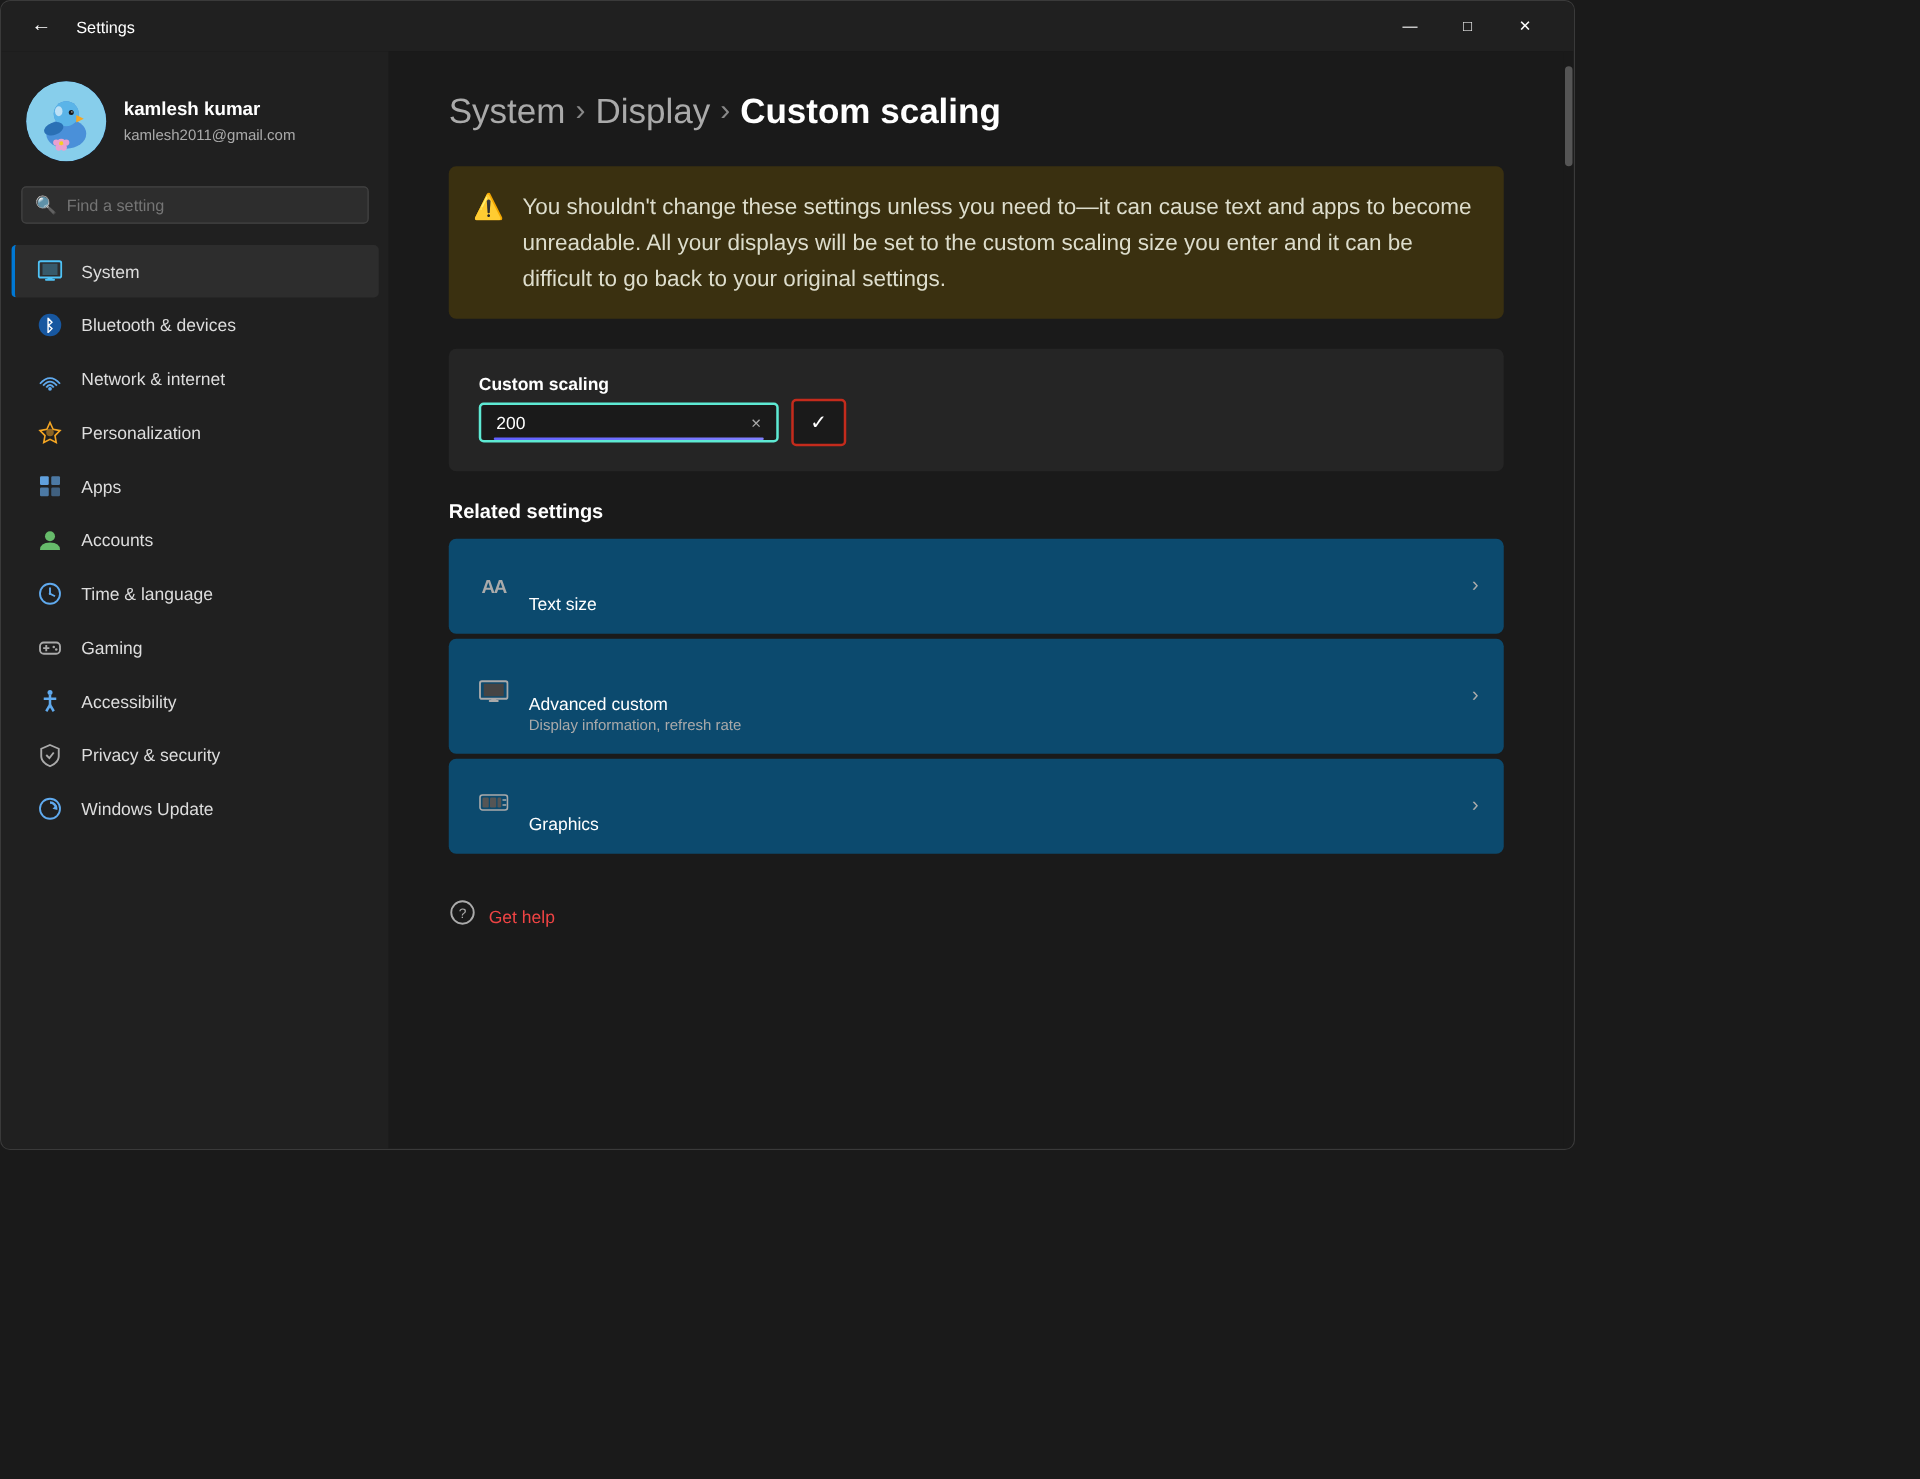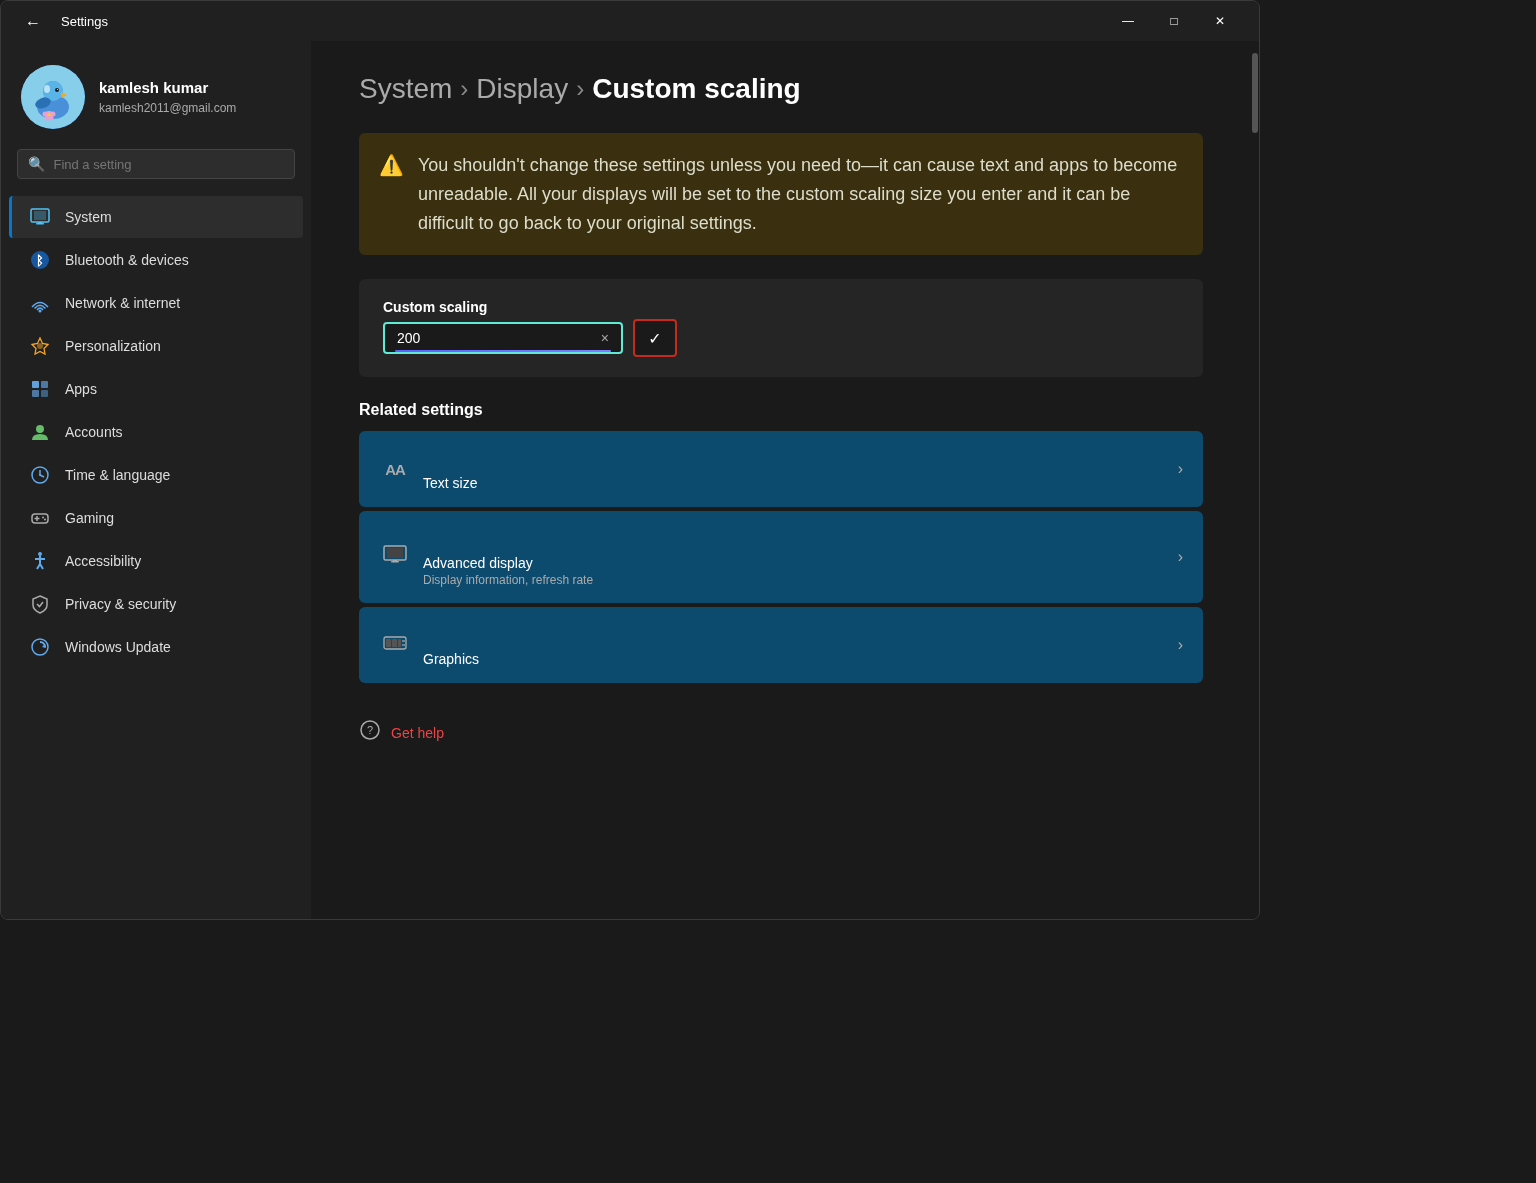--- a/index.html
+++ b/index.html
@@ -592,21 +592,21 @@
     <div class="related-item">
       <div class="related-icon">
         <svg width="24" height="20" viewBox="0 0 24 20">
           <rect x="1" y="1" width="22" height="14" rx="1.5" stroke="#aaa" stroke-width="1.5" fill="none"></rect>
           <rect x="4" y="3" width="16" height="10" fill="#444"></rect>
           <rect x="8" y="16" width="8" height="1.5" rx="0.75" fill="#aaa"></rect>
           <rect x="10" y="15" width="4" height="1.5" fill="#aaa"></rect>
         </svg>
       </div>
       <div class="related-text">
-        <div class="related-name">Advanced display</div>
+        <div class="related-name">Advanced custom</div>
         <div class="related-desc">Display information, refresh rate</div>
       </div>
       <span class="related-arrow">›</span>
     </div>
 
     <div class="related-item">
       <div class="related-icon">
         <svg width="24" height="20" viewBox="0 0 24 20">
           <rect x="1" y="4" width="22" height="12" rx="2" stroke="#aaa" stroke-width="1.3" fill="none"></rect>
           <rect x="3" y="6" width="5" height="8" rx="1" fill="#555"></rect>

